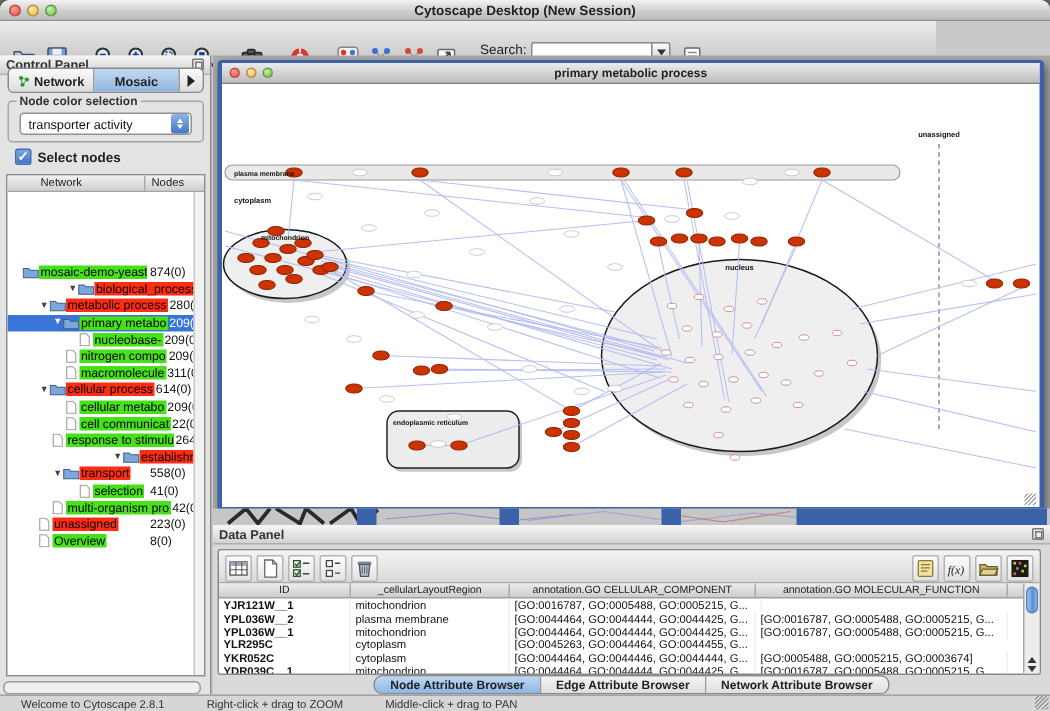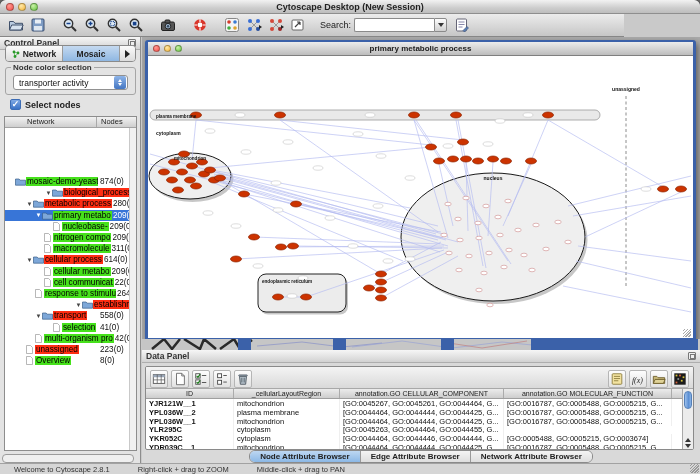--- a/index.html
+++ b/index.html
@@ -14,21 +14,21 @@
   .tl-group { position:absolute; left:6px; top:3px; display:flex; gap:4px; }
   .tl { width:8px; height:8px; border-radius:50%; border:1px solid rgba(0,0,0,.3); }
   .tl.red{background:radial-gradient(circle at 35% 30%,#ff9a93,#f5504a);}
   .tl.yel{background:radial-gradient(circle at 35% 30%,#ffe9a8,#f5b63c);}
   .tl.grn{background:radial-gradient(circle at 35% 30%,#c9f2a7,#66c440);}
   .win-title { width:100%; text-align:center; font-size:9px; font-weight:bold; color:#222; }
 
   
   .toolbar { position:absolute; left:0; top:14px; width:624px; height:23px;
     background:linear-gradient(#ececec,#c6c6c6); border-bottom:1px solid #868686;
-    display:flex; align-items:center; padding:0 6px; }
+    display:flex; align-items:flex-start; padding:14px 6px; }
   .tb-group { display:flex; align-items:center; gap:3px; margin-right:13px; }
   .tb-btn { width:19px; height:19px; display:flex; align-items:center; justify-content:center; border-radius:3px; }
   .tb-btn svg { width:16px; height:16px; }
   .search-label { font-size:9px; color:#222; margin-right:3px; }
   .search-combo { display:flex; align-items:center; margin-right:5px; }
   .search-input { width:80px; height:14px; background:#fff; border:1px solid #8a8a8a;
     border-right:none; border-radius:2px 0 0 2px; font-size:9px; padding:0 2px; }
   .search-arrow { width:13px; height:14px; background:linear-gradient(#fdfdfd,#cfcfcf);
     border:1px solid #8a8a8a; border-radius:0 2px 2px 0; display:flex; align-items:center; justify-content:center; }
   .search-arrow:after { content:""; border:3px solid transparent; border-top:4px solid #333; margin-top:3px; }
@@ -728,21 +728,20 @@
             <div class="col0">ID</div>
             <div class="col1">_cellularLayoutRegion</div>
             <div class="col2">annotation.GO CELLULAR_COMPONENT</div>
             <div class="col3">annotation.GO MOLECULAR_FUNCTION</div>
             <div class="colf"></div>
           </div>
         <div id="dpt-rows">
             <div class="dpt-row">
               <div class="col0">YJR121W__1</div>
               <div class="col1">mitochondrion</div>
-              <div class="col2">[GO:0045267, GO:0045261, GO:0044464, G...</div>
               <div class="col3">[GO:0016787, GO:0005488, GO:0005215, G...</div>
               <div class="colf"></div>
             </div>
             <div class="dpt-row">
               <div class="col0">YPL036W__2</div>
               <div class="col1">plasma membrane</div>
               <div class="col2">[GO:0044464, GO:0044444, GO:0044425, G...</div>
               <div class="col3">[GO:0016787, GO:0005488, GO:0005215, G...</div>
               <div class="colf"></div>
             </div>

